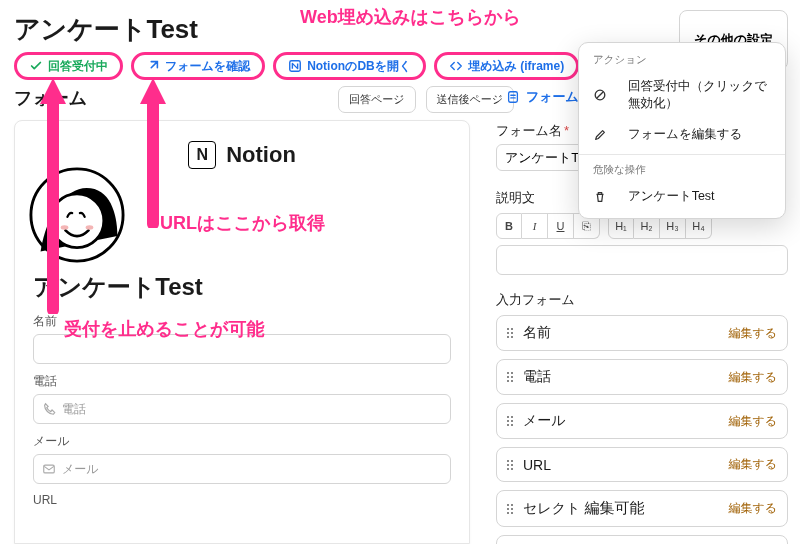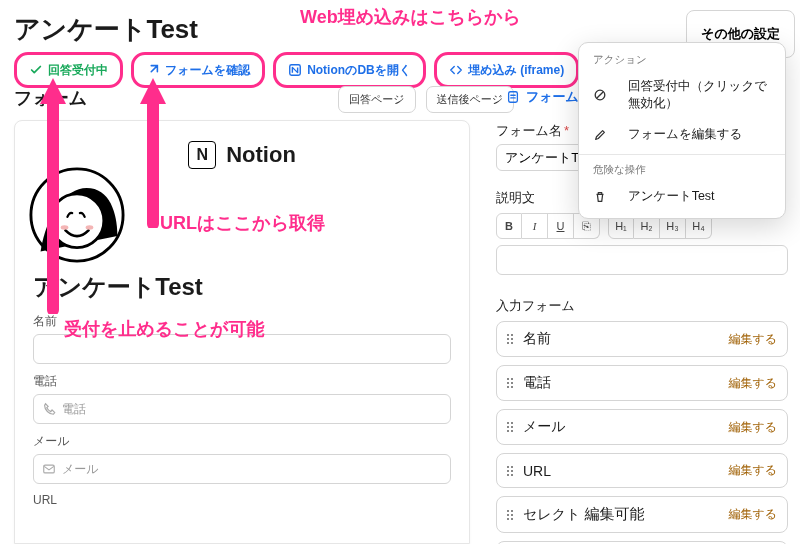--- a/index.html
+++ b/index.html
@@ -16,23 +16,23 @@
   }
   *{box-sizing:border-box;}
   body{margin:0;font-family:-apple-system,BlinkMacSystemFont,"Helvetica Neue","Hiragino Kaku Gothic ProN",Arial,sans-serif;font-size:13px;color:var(--text);background:var(--bg);}
   svg{display:block;}
 
   .app{width:800px;height:544px;position:relative;overflow:hidden;}
 
   
   .page-title{position:absolute;top:12px;left:14px;font-size:26px;font-weight:700;}
   .pill-row{position:absolute;top:52px;left:14px;display:flex;gap:8px;}
-  .pill{display:flex;align-items:center;gap:5px;height:36px;padding:0 12px;border:3px solid var(--pink);border-radius:14px;background:var(--bg);font-size:12px;font-weight:600;color:var(--blue);cursor:pointer;white-space:nowrap;}
+  .pill{display:flex;align-items:center;gap:5px;height:28px;padding:0 12px;border:3px solid var(--pink);border-radius:14px;background:var(--bg);font-size:12px;font-weight:600;color:var(--blue);cursor:pointer;white-space:nowrap;}
   .pill.status{color:var(--green);}
-  .btn-other{position:absolute;top:10px;right:5px;border:1px solid var(--border2);border-radius:8px;padding:14px 14px;font-size:13px;font-weight:700;background:#fff;cursor:pointer;}
+  .btn-other{position:absolute;top:10px;right:12px;border:1px solid var(--border2);border-radius:8px;padding:20px 14px;font-size:13px;font-weight:700;background:#fff;cursor:pointer;}
 
   
   .left-col{position:absolute;top:86px;left:14px;width:456px;}
   .subhead{font-size:18px;font-weight:700;}
   .tabs-right{position:absolute;top:86px;left:338px;display:flex;gap:10px;}
   .tabchip{border:1px solid var(--border2);border-radius:7px;padding:5px 10px;font-size:11px;color:#333;background:#fff;cursor:pointer;}
 
   .preview-box{position:absolute;top:120px;left:14px;width:456px;height:424px;border:1px solid var(--border);border-top-left-radius:8px;border-top-right-radius:8px;background:#fff;box-shadow:0 1px 3px rgba(0,0,0,0.04);overflow:hidden;}
   .brand{position:absolute;top:20px;left:0;width:100%;display:flex;justify-content:center;align-items:center;gap:10px;}
   .brand .logo{width:28px;height:28px;border:1px solid #000;border-radius:4px;display:flex;align-items:center;justify-content:center;font-weight:900;font-size:16px;}
@@ -241,21 +241,21 @@
     <div class="fmtbtn" style="font-style:italic;font-family:serif">I</div>
     <div class="fmtbtn" style="text-decoration:underline">U</div>
     <div class="fmtbtn" style="border-top-right-radius:6px;border-bottom-right-radius:6px">⎘</div>
     <div class="fmtbtn">H₁</div>
     <div class="fmtbtn">H₂</div>
     <div class="fmtbtn">H₃</div>
     <div class="fmtbtn">H₄</div>
   </div>
   <div class="fullinput"></div>
 
-  <div class="sec-label" style="margin-top:22px">入力フォーム</div>
+  <div class="sec-label" style="margin-top:16px">入力フォーム</div>
   <div class="field-list" id="field-list">
         <div class="fitem">
           <span class="fgrip">
             <i></i>
             <i></i>
             <i></i>
             <i></i>
             <i></i>
             <i></i>
           </span>

